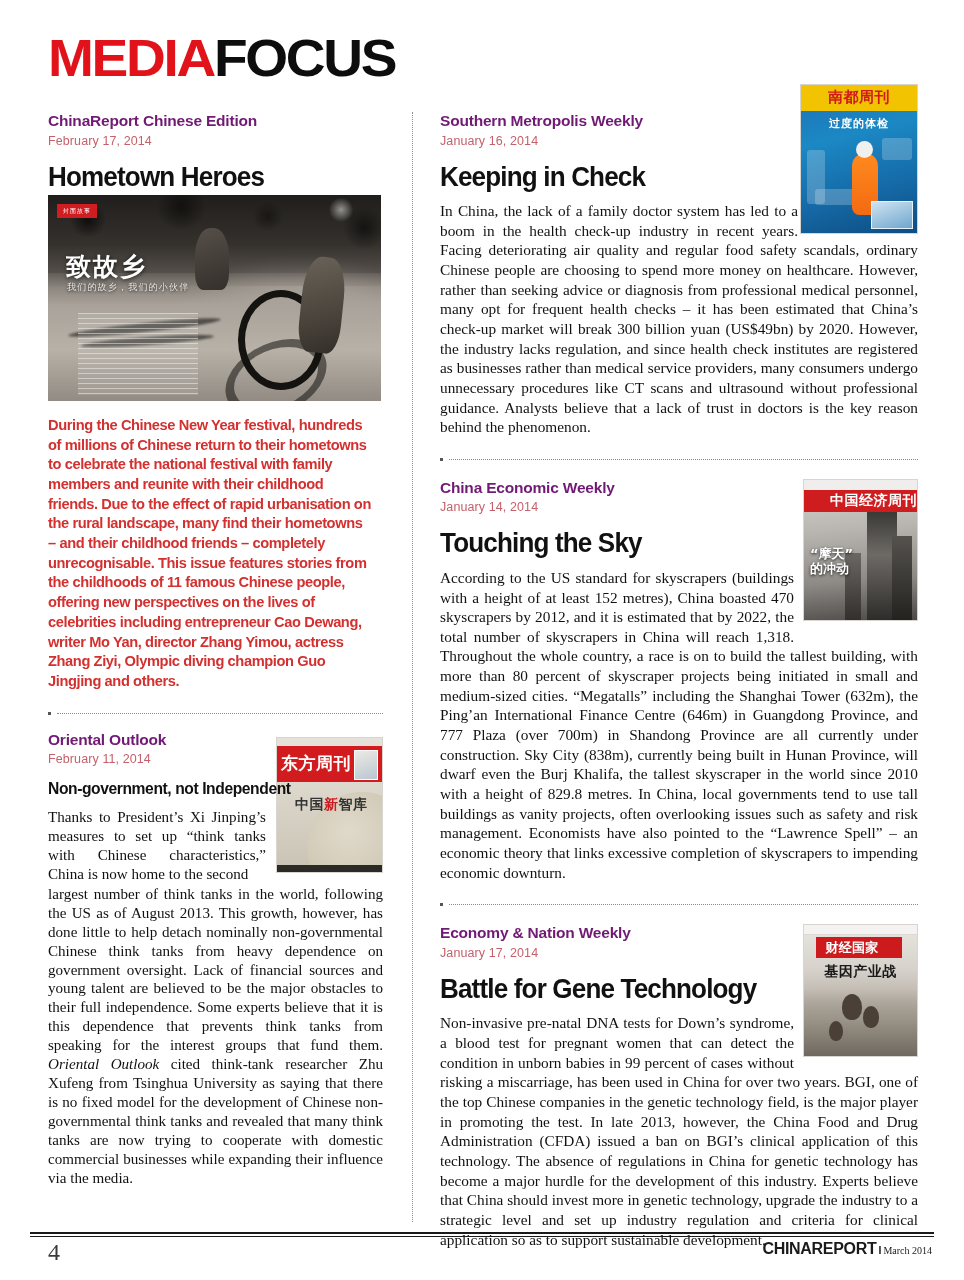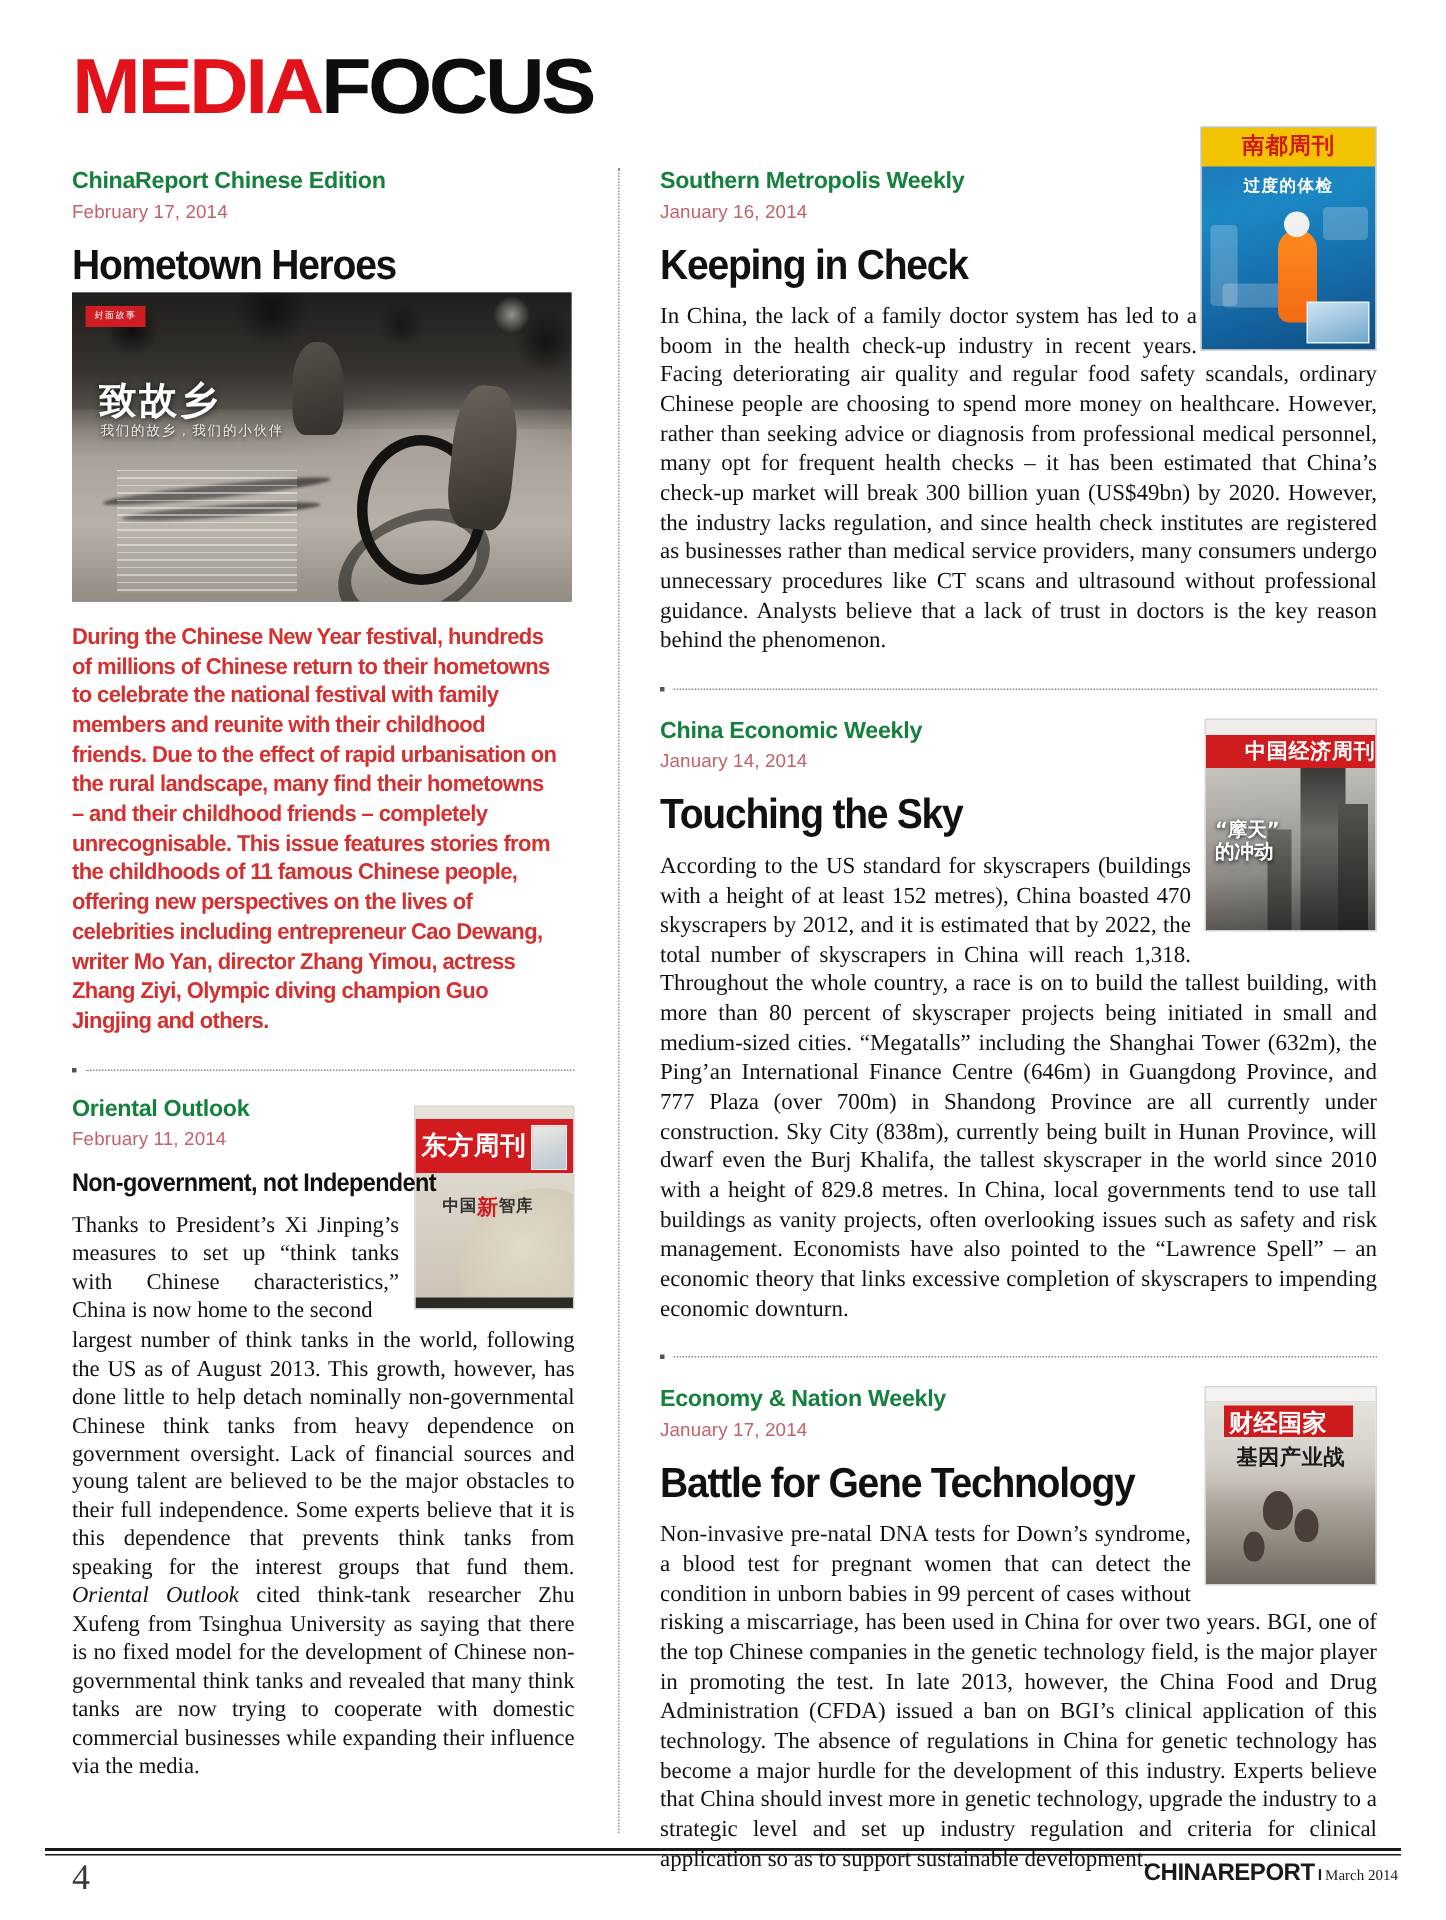--- a/index.html
+++ b/index.html
@@ -61,21 +61,21 @@
     width: 0;
     height: 1110px;
     border-left: 1px dotted #8d8d8d;
   }
 
   
   .pub-name {
     font-family: "Liberation Sans", sans-serif;
     font-weight: bold;
     font-size: 15.5px;
-    color: #15803d;
+    color: #701a75;
     letter-spacing: -0.2px;
     line-height: 1.2;
   }
   .pub-date {
     font-family: "Liberation Sans", sans-serif;
     font-size: 12.5px;
     color: #c4616a;
     margin-top: 3px;
     letter-spacing: 0.1px;
   }
@@ -379,21 +379,21 @@
   }
   .enw-band {
     position: absolute; left: 12px; top: 12px; width: 86px; height: 21px;
     background: #cd1a1d;
   }
   .enw-band-text {
     position: absolute; left: 12px; width: 72px; top: 14px;
     text-align: center;
     font-family: "DejaVu Sans", sans-serif;
     font-weight: bold;
-    font-size: 16px;
+    font-size: 13px;
     color: #fff;
     letter-spacing: 0.3px;
   }
   .enw-title {
     position: absolute; left: 0; right: 0; top: 38px;
     text-align: center;
     font-family: "DejaVu Sans", sans-serif;
     font-weight: bold;
     font-size: 14px;
     color: #1a1a1a;
@@ -436,21 +436,21 @@
   }
   .oo-mid {
     position: absolute; left: 18px; top: 58px;
     font-family: "DejaVu Sans", sans-serif;
     font-weight: bold;
     font-size: 14px;
     color: #cc1c1f;
     letter-spacing: 0.5px;
   }
   .oo-mid small {
-    font-size: 11px;
+    font-size: 14px;
     color: #333;
     vertical-align: top;
   }
   .oo-circle {
     position: absolute; left: 30px; bottom: -30px;
     width: 110px; height: 110px;
     border-radius: 50%;
     background: radial-gradient(circle at 38% 36%, #e0dacb 0%, #cfc7b3 60%, #b8b09c 100%);
   }
   .oo-bottom {

